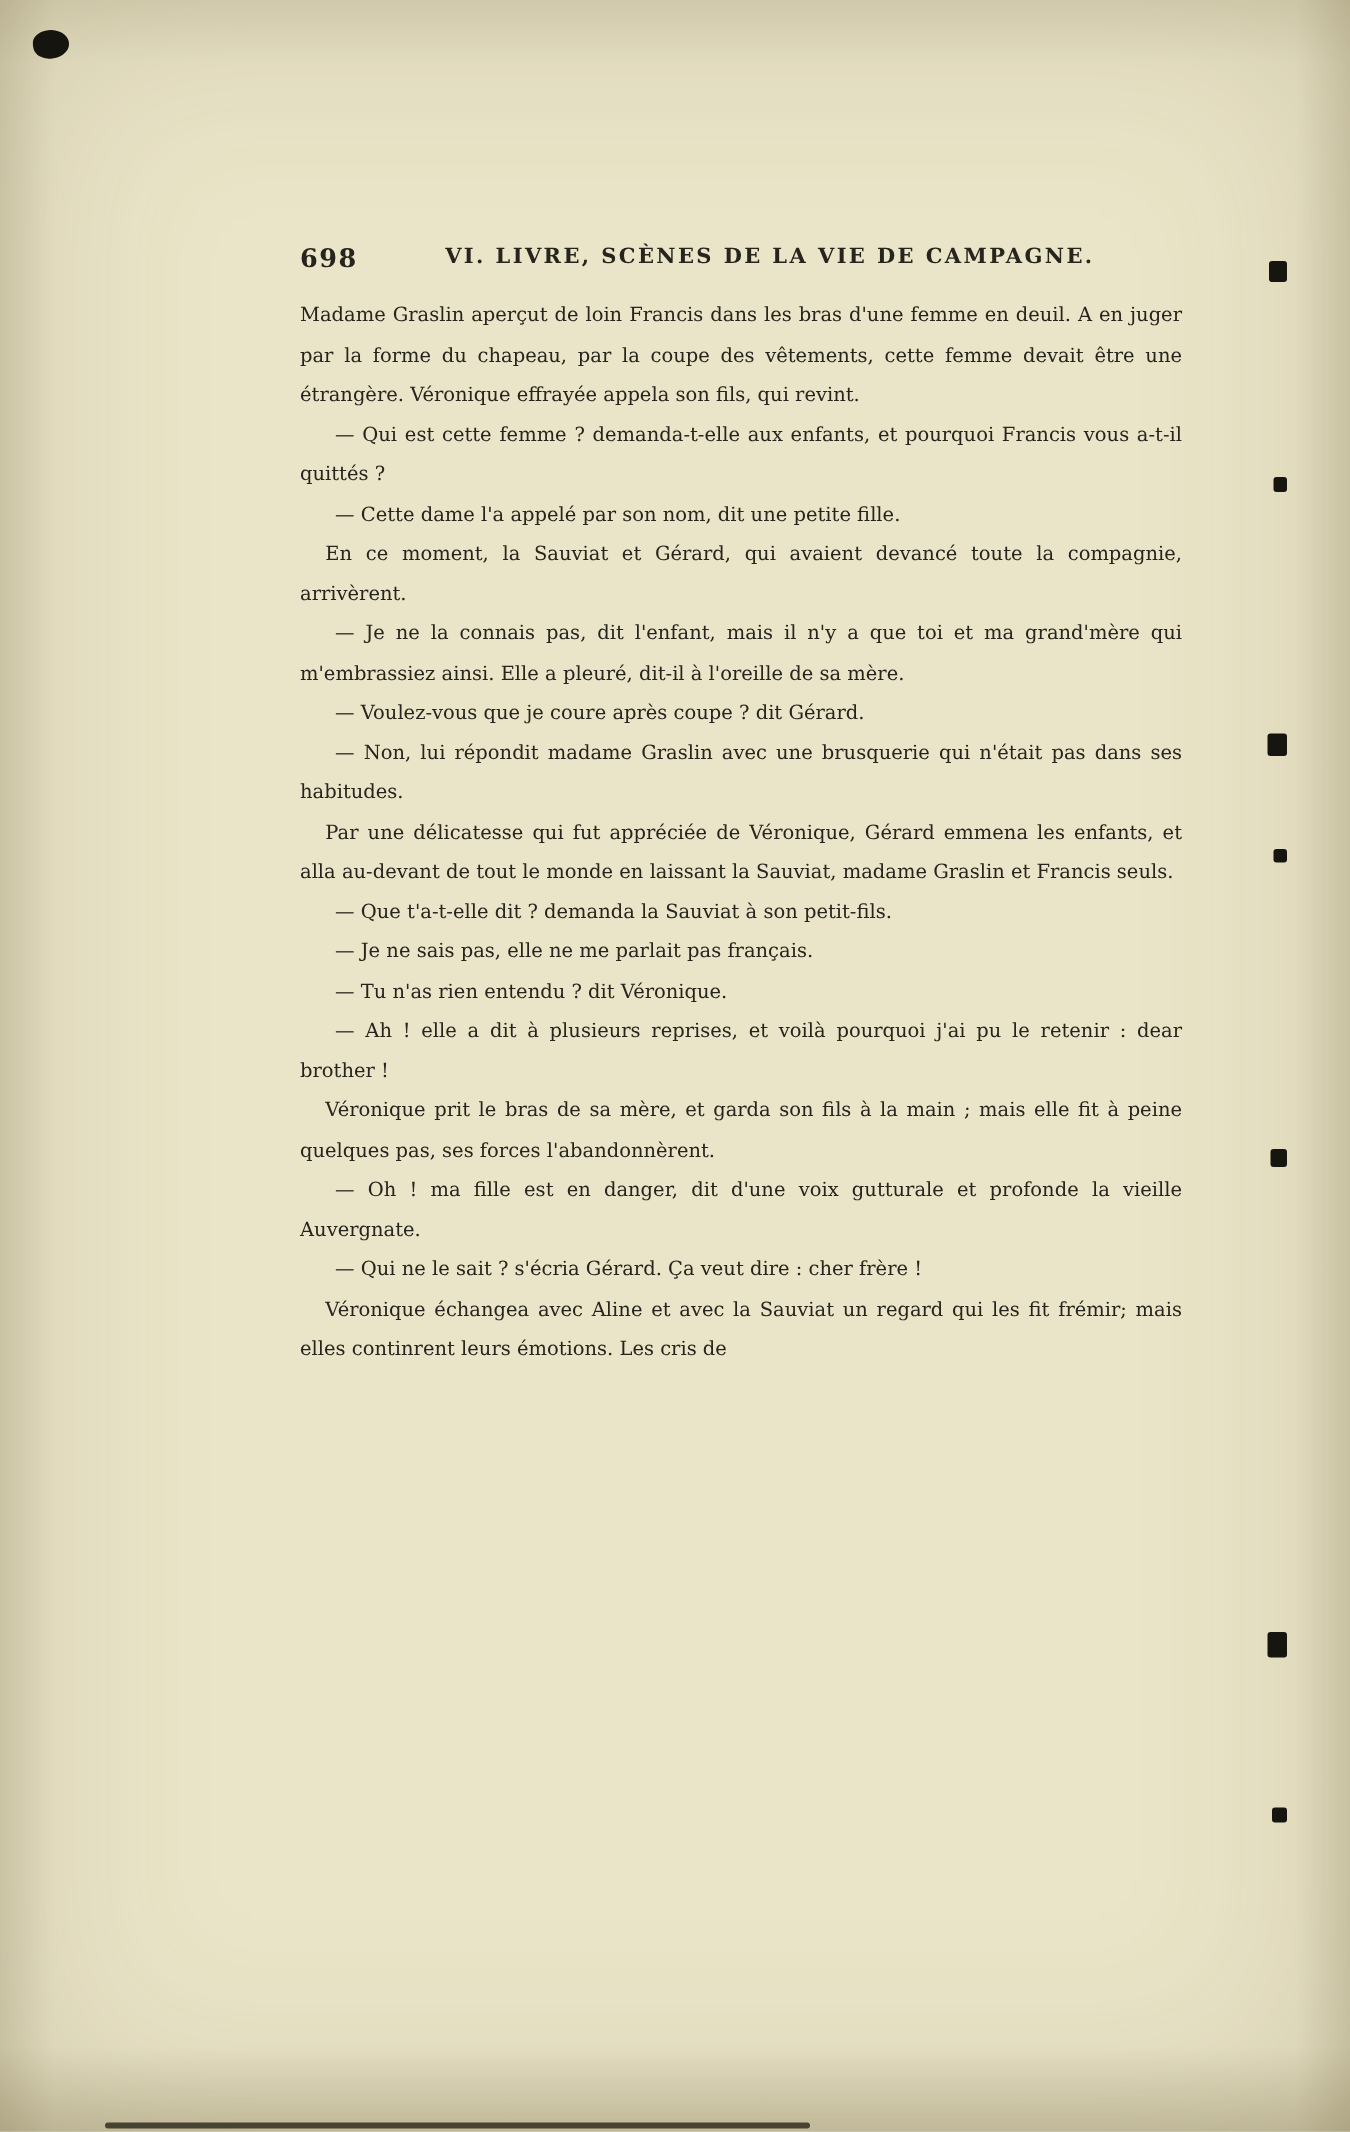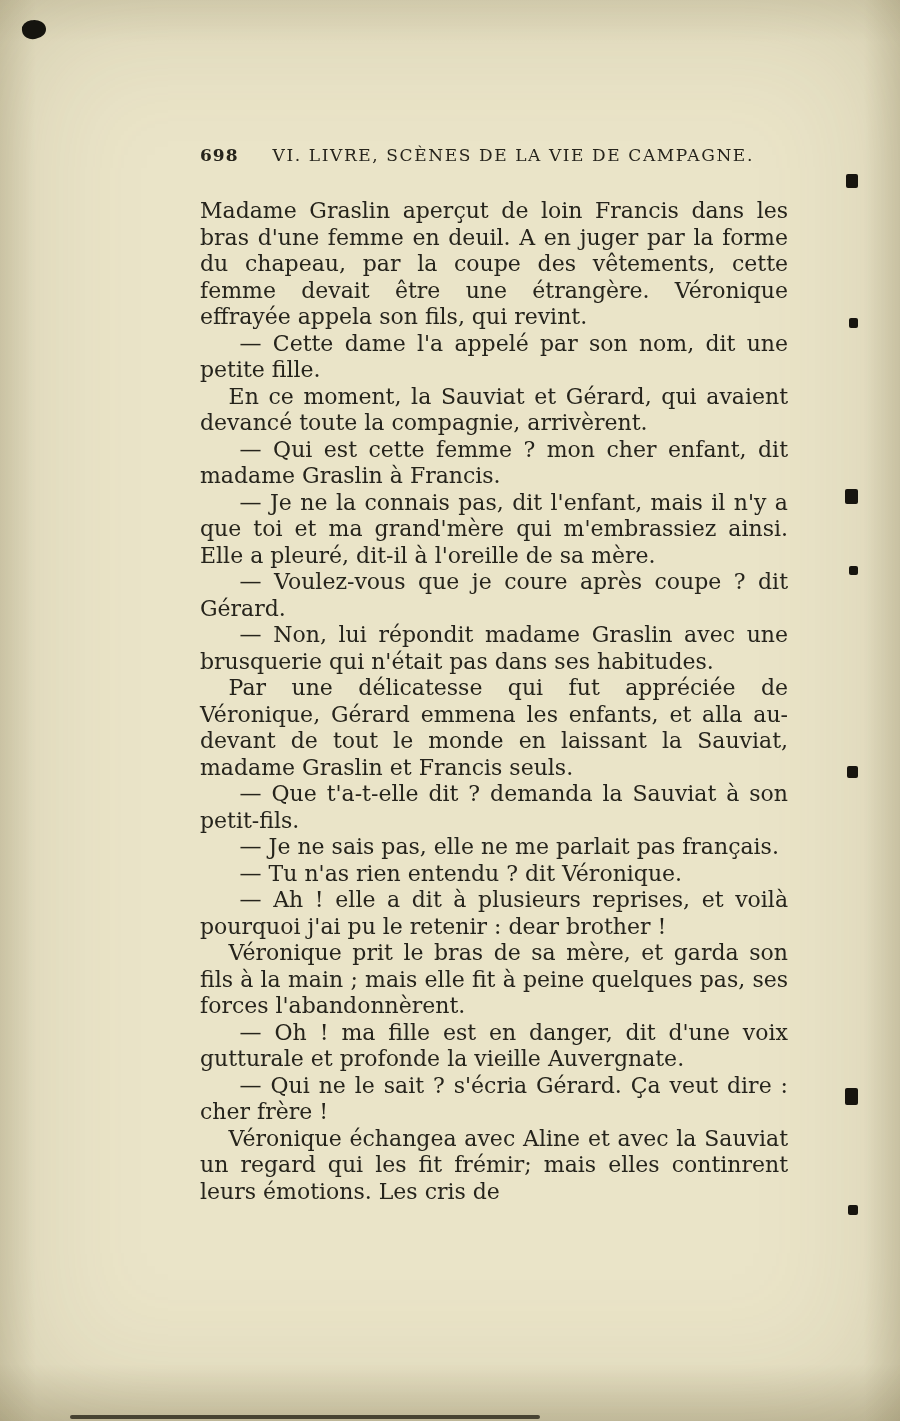--- a/index.html
+++ b/index.html
@@ -20,45 +20,45 @@
     inset: 0;
     background:
       linear-gradient(90deg, rgba(120,108,70,0.18) 0%, rgba(120,108,70,0.0) 4%, rgba(120,108,70,0.0) 96%, rgba(120,108,70,0.20) 100%),
       linear-gradient(180deg, rgba(120,108,70,0.12) 0%, rgba(120,108,70,0.0) 3%, rgba(120,108,70,0.0) 96%, rgba(120,108,70,0.28) 100%),
       #eae4c8;
     box-shadow: inset 0 0 140px rgba(110, 98, 60, 0.22);
   }
   .header {
     position: absolute;
     left: 200px;
-    top: 145px;
+    top: 163px;
     width: 588px;
     display: flex;
     align-items: flex-start;
   }
   .pagenum {
     font-size: 17px;
     font-weight: 700;
     letter-spacing: 1px;
     flex: 0 0 auto;
   }
   .running-title {
     flex: 1 1 auto;
     text-align: center;
-    font-size: 17px;
-    font-weight: 400;
+    font-size: 14px;
+    font-weight: 700;
     letter-spacing: 1.6px;
     white-space: nowrap;
   }
   .text-body {
     position: absolute;
     left: 200px;
     top: 198px;
     width: 588px;
-    font-size: 22px;
+    font-size: 13px;
     line-height: 26.5px;
     text-align: justify;
   }
   .para {
     margin: 0;
     padding: 0;
   }
   .para.opening { text-indent: 0; }
   .para.plain   { text-indent: 1.3em; }
   .para.dialogue{ text-indent: 1.8em; }
@@ -95,23 +95,23 @@
 
 <div class="page">
 
   <div class="header">
     <span class="pagenum">698</span>
     <span class="running-title">VI. LIVRE, SCÈNES DE LA VIE DE CAMPAGNE.</span>
   </div>
 
   <div class="text-body">
       <p class="para opening"><span>Madame Graslin aperçut de loin Francis dans les bras d'une femme en deuil. A en juger par la forme du chapeau, par la coupe des vêtements, cette femme devait être une étrangère. Véronique effrayée appela son fils, qui revint.</span></p>
+      <p class="para dialogue"><span>— Qui est cette femme ? demanda-t-elle aux enfants, et pourquoi Francis vous a-t-il quittés ?</span></p>
       <p class="para dialogue"><span>— Cette dame l'a appelé par son nom, dit une petite fille.</span></p>
       <p class="para plain"><span>En ce moment, la Sauviat et Gérard, qui avaient devancé toute la compagnie, arrivèrent.</span></p>
-      <p class="para dialogue"><span>— Qui est cette femme ? mon cher enfant, dit madame Graslin à Francis.</span></p>
       <p class="para dialogue"><span>— Je ne la connais pas, dit l'enfant, mais il n'y a que toi et ma grand'mère qui m'embrassiez ainsi. Elle a pleuré, dit-il à l'oreille de sa mère.</span></p>
       <p class="para dialogue"><span>— Voulez-vous que je coure après coupe ? dit Gérard.</span></p>
       <p class="para dialogue"><span>— Non, lui répondit madame Graslin avec une brusquerie qui n'était pas dans ses habitudes.</span></p>
       <p class="para plain"><span>Par une délicatesse qui fut appréciée de Véronique, Gérard emmena les enfants, et alla au-devant de tout le monde en laissant la Sauviat, madame Graslin et Francis seuls.</span></p>
       <p class="para dialogue"><span>— Que t'a-t-elle dit ? demanda la Sauviat à son petit-fils.</span></p>
       <p class="para dialogue"><span>— Je ne sais pas, elle ne me parlait pas français.</span></p>
       <p class="para dialogue"><span>— Tu n'as rien entendu ? dit Véronique.</span></p>
       <p class="para dialogue"><span>— Ah ! elle a dit à plusieurs reprises, et voilà pourquoi j'ai pu le retenir : </span><span class="italic">dear brother !</span></p>
       <p class="para plain"><span>Véronique prit le bras de sa mère, et garda son fils à la main ; mais elle fit à peine quelques pas, ses forces l'abandonnèrent.</span></p>
       <p class="para dialogue"><span>— Oh ! ma fille est en danger, dit d'une voix gutturale et profonde la vieille Auvergnate.</span></p>

